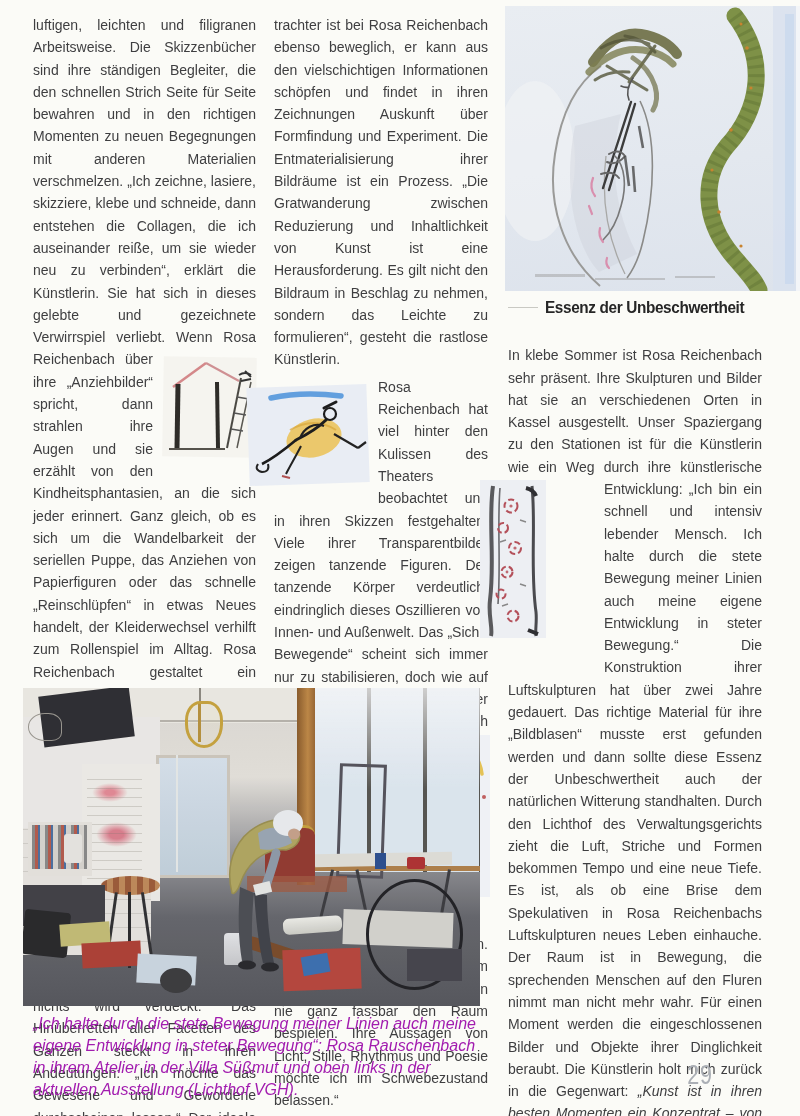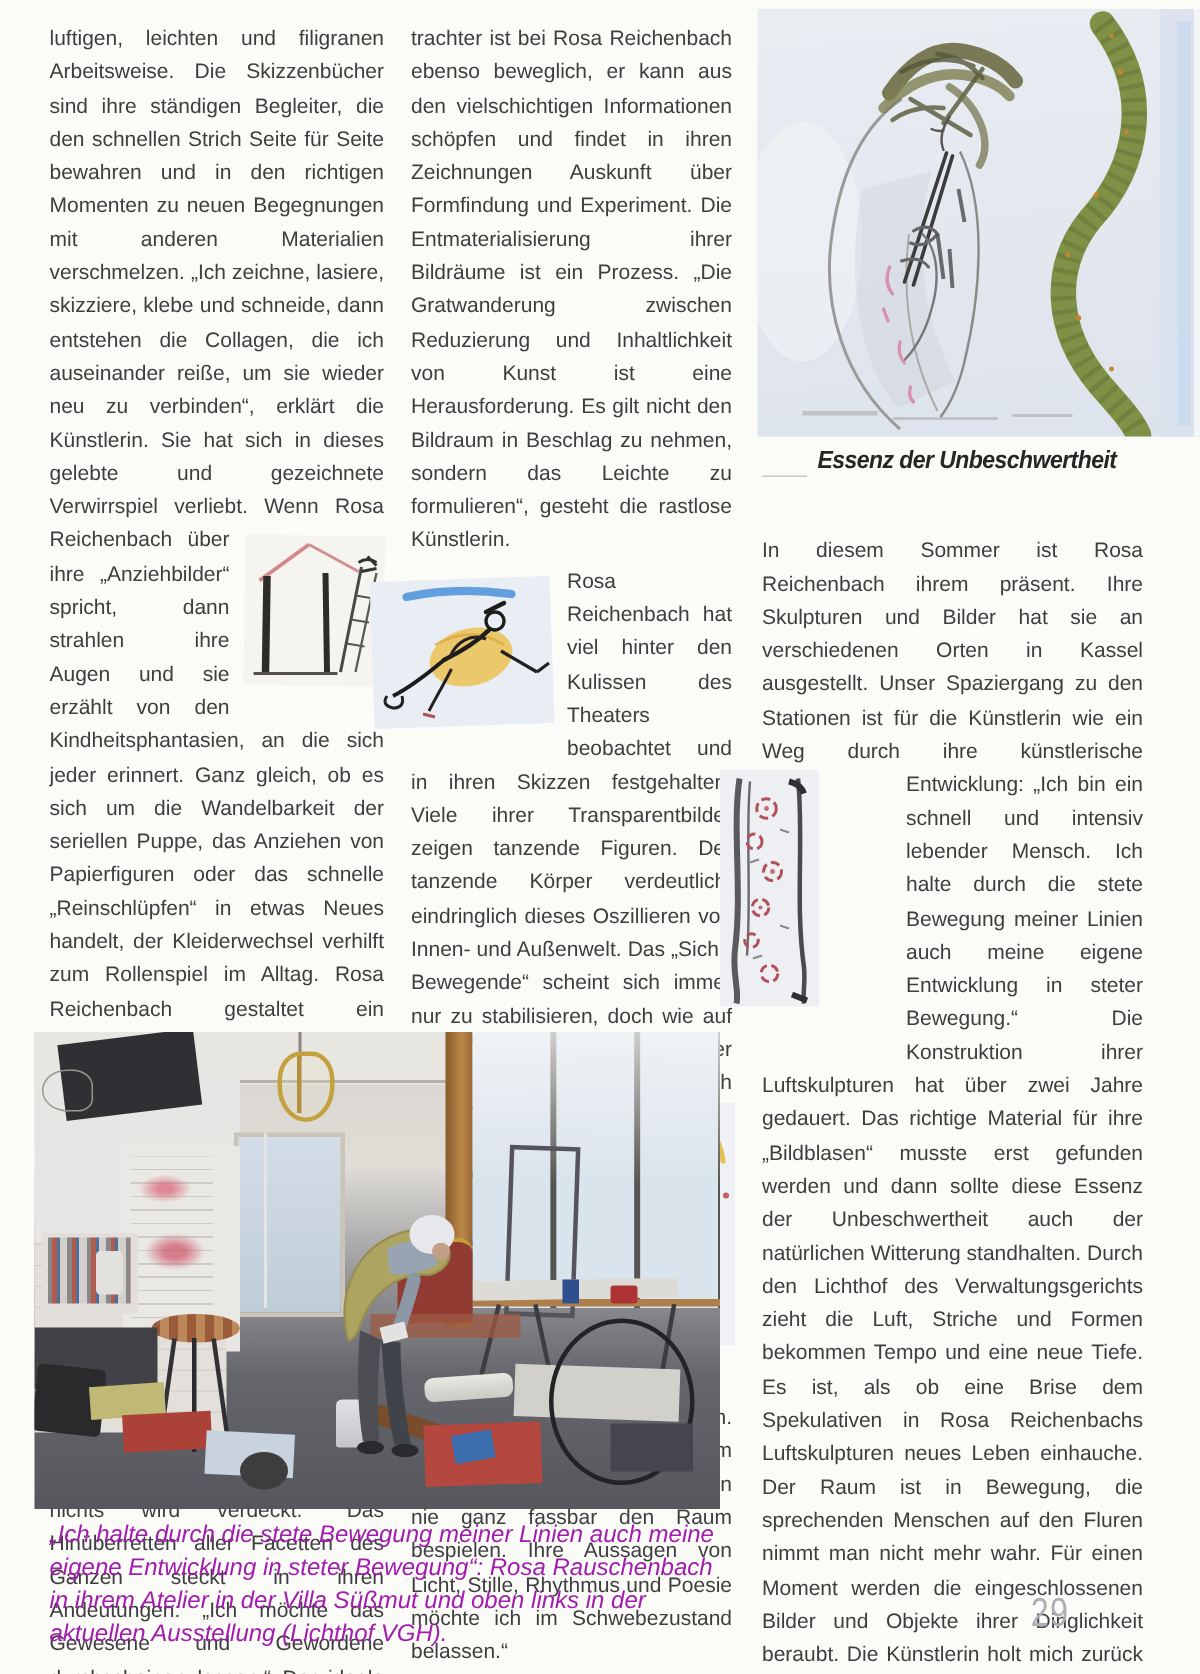--- a/index.html
+++ b/index.html
@@ -15,21 +15,21 @@
   .col2{left:274px;width:214px;}
   .col3{left:508px;top:296px;width:254px;}
 
   
   .float-house{float:right;width:97px;height:112px;margin:3px -2px 2px 8px;position:relative;}
   .float-dancer{float:left;width:125px;height:116px;margin:2px 7px 2px -28px;position:relative;}
   .float-two{float:right;width:110px;height:188px;margin:2px -2px 2px 8px;position:relative;}
   .float-sculpt{float:left;width:88px;height:186px;margin:2px 8px 0 0;position:relative;}
   .float-sculpt svg{position:absolute;left:-28px;top:0;}
 
-  .heading-row{display:flex;align-items:flex-end;margin:0 0 37px 0;font-style:italic;}
+  .heading-row{display:flex;align-items:center;margin:0 0 26px 0;}
   .heading-row::before{content:"";flex:0 0 30px;height:1px;background:#c9c9c3;margin-right:7px;}
   .heading-row::after{content:"";flex:1;height:1px;background:#c9c9c3;margin-left:7px;}
   .heading-row h2{margin:0;font-size:16.5px;font-weight:700;letter-spacing:-0.4px;
     color:#262626;white-space:nowrap;transform:scaleX(.93);transform-origin:left center;}
 
   .it{font-style:italic;}
 
   .artwork{position:absolute;left:505px;top:6px;width:295px;height:285px;
            background:linear-gradient(175deg,#e9edf2 0%,#e3e8ef 55%,#dde3ec 100%);}
   .photo{position:absolute;left:23px;top:688px;width:457px;height:318px;overflow:hidden;
@@ -152,21 +152,21 @@
           <circle cx="51" cy="71" r="1.8" fill="#5a8fd0"></circle>
       <ellipse cx="56" cy="153" rx="42" ry="6" fill="#c9cdd4" opacity="0.55"></ellipse>
       <circle cx="104" cy="62" r="2" fill="#c06060"></circle>
     </svg></span><span>den Gewohnheiten der Wahrnehmung herauslösen. Diese Freiheit des Ausdrucks macht Rosa Reichenbach zu ihrem Gestaltungswillen. „Meine Körper sollen auf dem Papier nicht erstarren, sondern nie ganz fassbar den Raum bespielen. Ihre Aussagen von Licht, Stille, Rhythmus und Poesie möchte ich im Schwebezustand belassen.“</span></p>
 </div>
 
 <div class="col col3">
   <div class="heading-row">
     <h2>Essenz der Unbeschwertheit</h2>
   </div>
-  <p><span>In diesem Sommer ist Rosa Reichenbach ihrem präsent. Ihre Skulpturen und Bilder hat sie an verschiedenen Orten in Kassel ausgestellt. Unser Spaziergang zu den Stationen ist für die Künstlerin wie ein Weg durch ihre künstlerische Entwicklung: „Ich bin ein </span><span class="float-sculpt">
+  <p><span>In klebe Sommer ist Rosa Reichenbach sehr präsent. Ihre Skulpturen und Bilder hat sie an verschiedenen Orten in Kassel ausgestellt. Unser Spaziergang zu den Stationen ist für die Künstlerin wie ein Weg durch ihre künstlerische Entwicklung: „Ich bin ein </span><span class="float-sculpt">
         <svg width="66" height="160" viewBox="0 0 66 160">
       <rect x="0" y="0" width="66" height="158" fill="#edeff3"></rect>
       <path d="M13,6 C8,40 15,80 10,120 C8,136 13,148 11,156" stroke="#3f3f42" stroke-width="4" fill="none" opacity="0.85"></path>
       <path d="M20,8 C17,44 21,84 18,124" stroke="#6a6a6e" stroke-width="1.6" fill="none"></path>
       <path d="M52,6 C56,45 50,90 56,132 C57,142 55,150 56,156" stroke="#4a4a4e" stroke-width="3" fill="none"></path>
       <path d="M46,8 q8,2 10,8 M48,150 l10,4" stroke="#2f2f33" stroke-width="4" fill="none"></path>
       <g stroke="#b4505a" stroke-width="2" fill="none" stroke-dasharray="6 3">
         <circle cx="31" cy="26" r="6.5"></circle>
             <circle cx="23" cy="48" r="5"></circle>
             <circle cx="35" cy="68" r="6"></circle>

